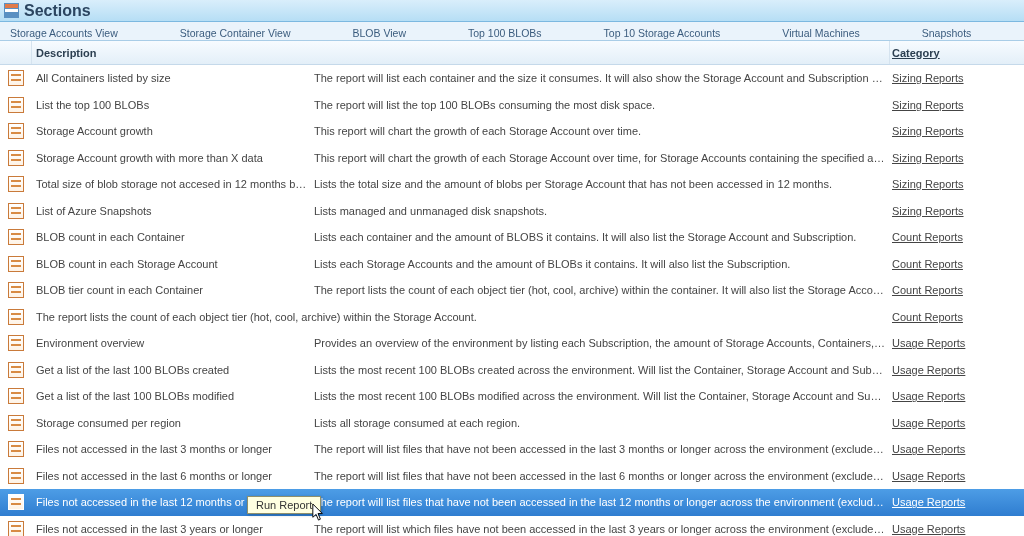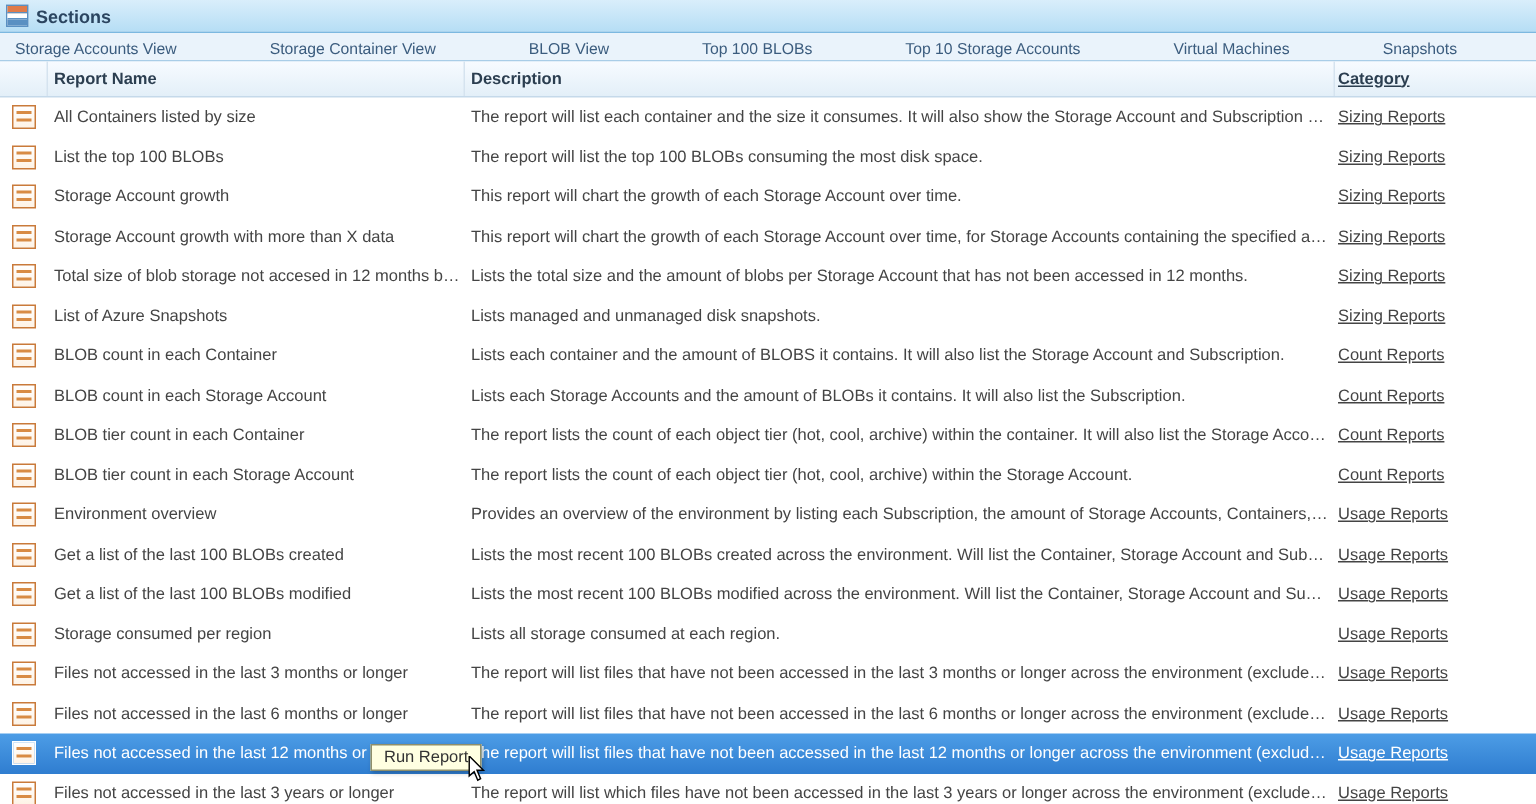--- a/index.html
+++ b/index.html
@@ -15,21 +15,21 @@
   }
   .titlebar {
     background: linear-gradient(to bottom, #d9eefb 0%, #b6def5 100%);
     border-bottom: 1px solid #7cb8e0;
     height: 22px;
     display: flex;
     align-items: center;
     padding: 0 4px;
     font-weight: bold;
     color: #2b4560;
-    font-size: 12px;
+    font-size: 16px;
   }
   .titlebar-icon {
     width: 15px; height: 15px;
     margin-right: 5px;
     display: inline-flex;
     flex-direction: column;
     border: 1px solid #5a90c2;
     background: #fff;
   }
   .titlebar-icon div { flex: 1; border-bottom: 1px solid #5a90c2; }
@@ -153,23 +153,20 @@
     <div class="tab">Snapshots</div>
     <div class="tab">Overview</div>
     <div class="tab">Charts</div>
     <div class="tab active">Reports</div>
     <div class="tab">Map</div>
     <div class="tab">Activity Log</div>
   </div>
 
 <div class="header-row">
   <div class="cell-icon"></div>
-  <div class="cell-name">
-      <span>Report Name</span>
-    </div>
   <div class="cell-desc">
       <span>Description</span>
     </div>
   <div class="cell-cat">
       <span>Category</span>
     </div>
 </div>
 
 <div class="rows" id="rows">
     <div class="row">
@@ -241,21 +238,20 @@
         <div class="row-icon"></div>
       </div>
       <div class="cell-name">BLOB tier count in each Container</div>
       <div class="cell-desc">The report lists the count of each object tier (hot, cool, archive) within the container. It will also list the Storage Account and Subscription.</div>
       <div class="cell-cat">Count Reports</div>
     </div>
     <div class="row">
       <div class="cell-icon">
         <div class="row-icon"></div>
       </div>
-      <div class="cell-name">BLOB tier count in each Storage Account</div>
       <div class="cell-desc">The report lists the count of each object tier (hot, cool, archive) within the Storage Account.</div>
       <div class="cell-cat">Count Reports</div>
     </div>
     <div class="row">
       <div class="cell-icon">
         <div class="row-icon"></div>
       </div>
       <div class="cell-name">Environment overview</div>
       <div class="cell-desc">Provides an overview of the environment by listing each Subscription, the amount of Storage Accounts, Containers, BLOBs and capacity used.</div>
       <div class="cell-cat">Usage Reports</div>

